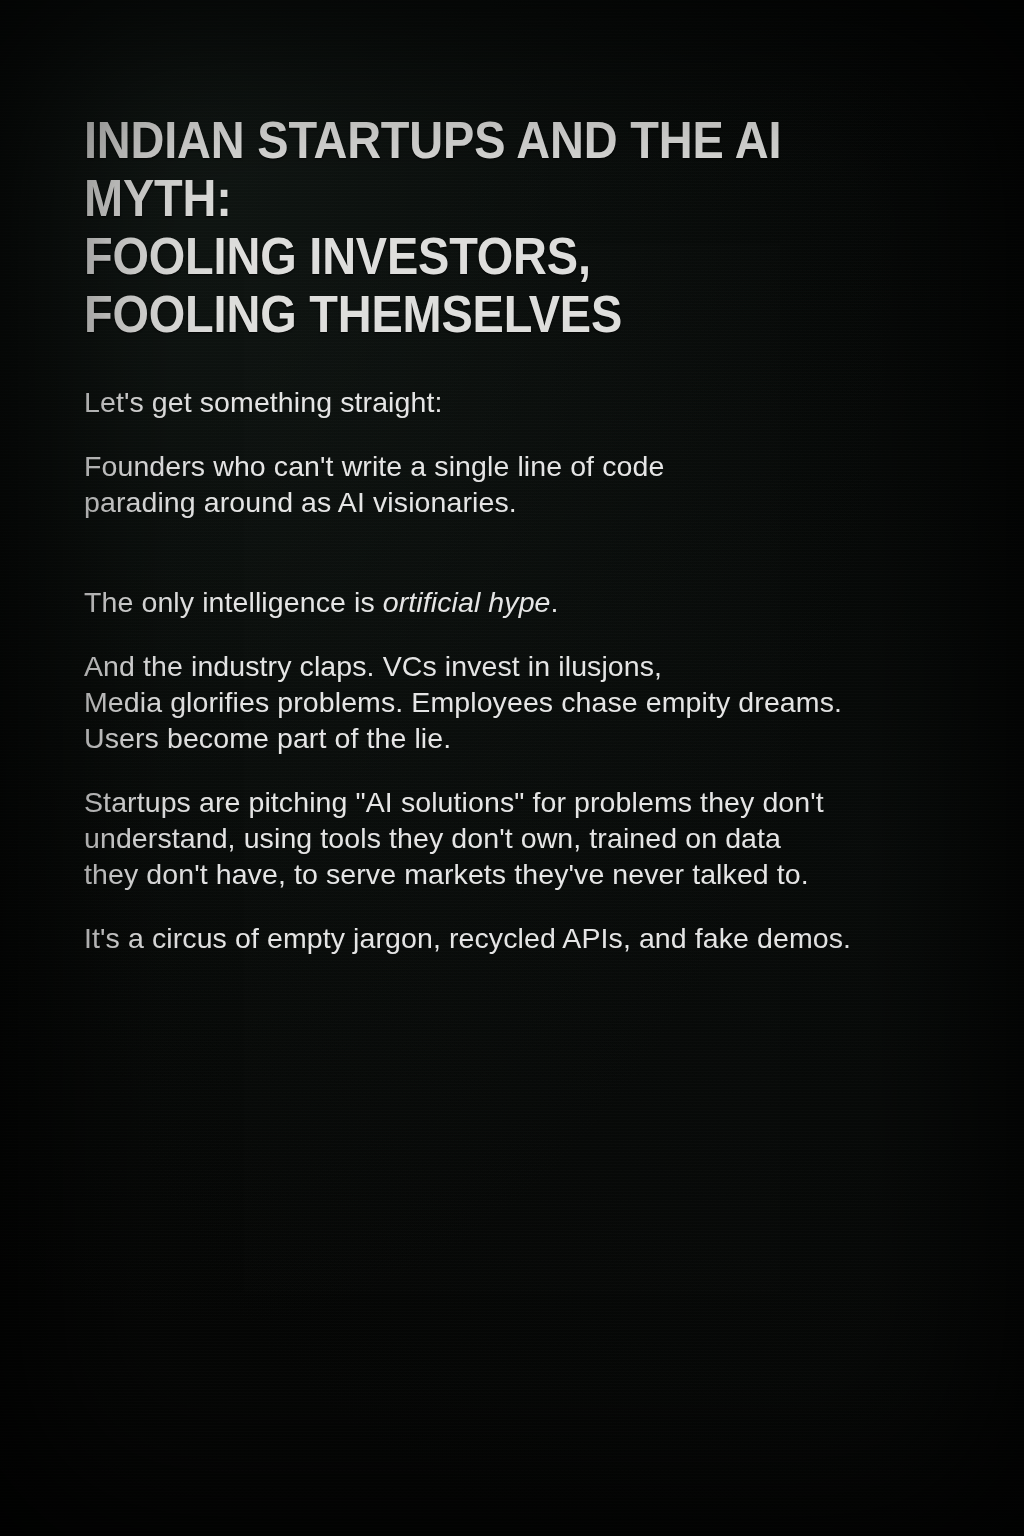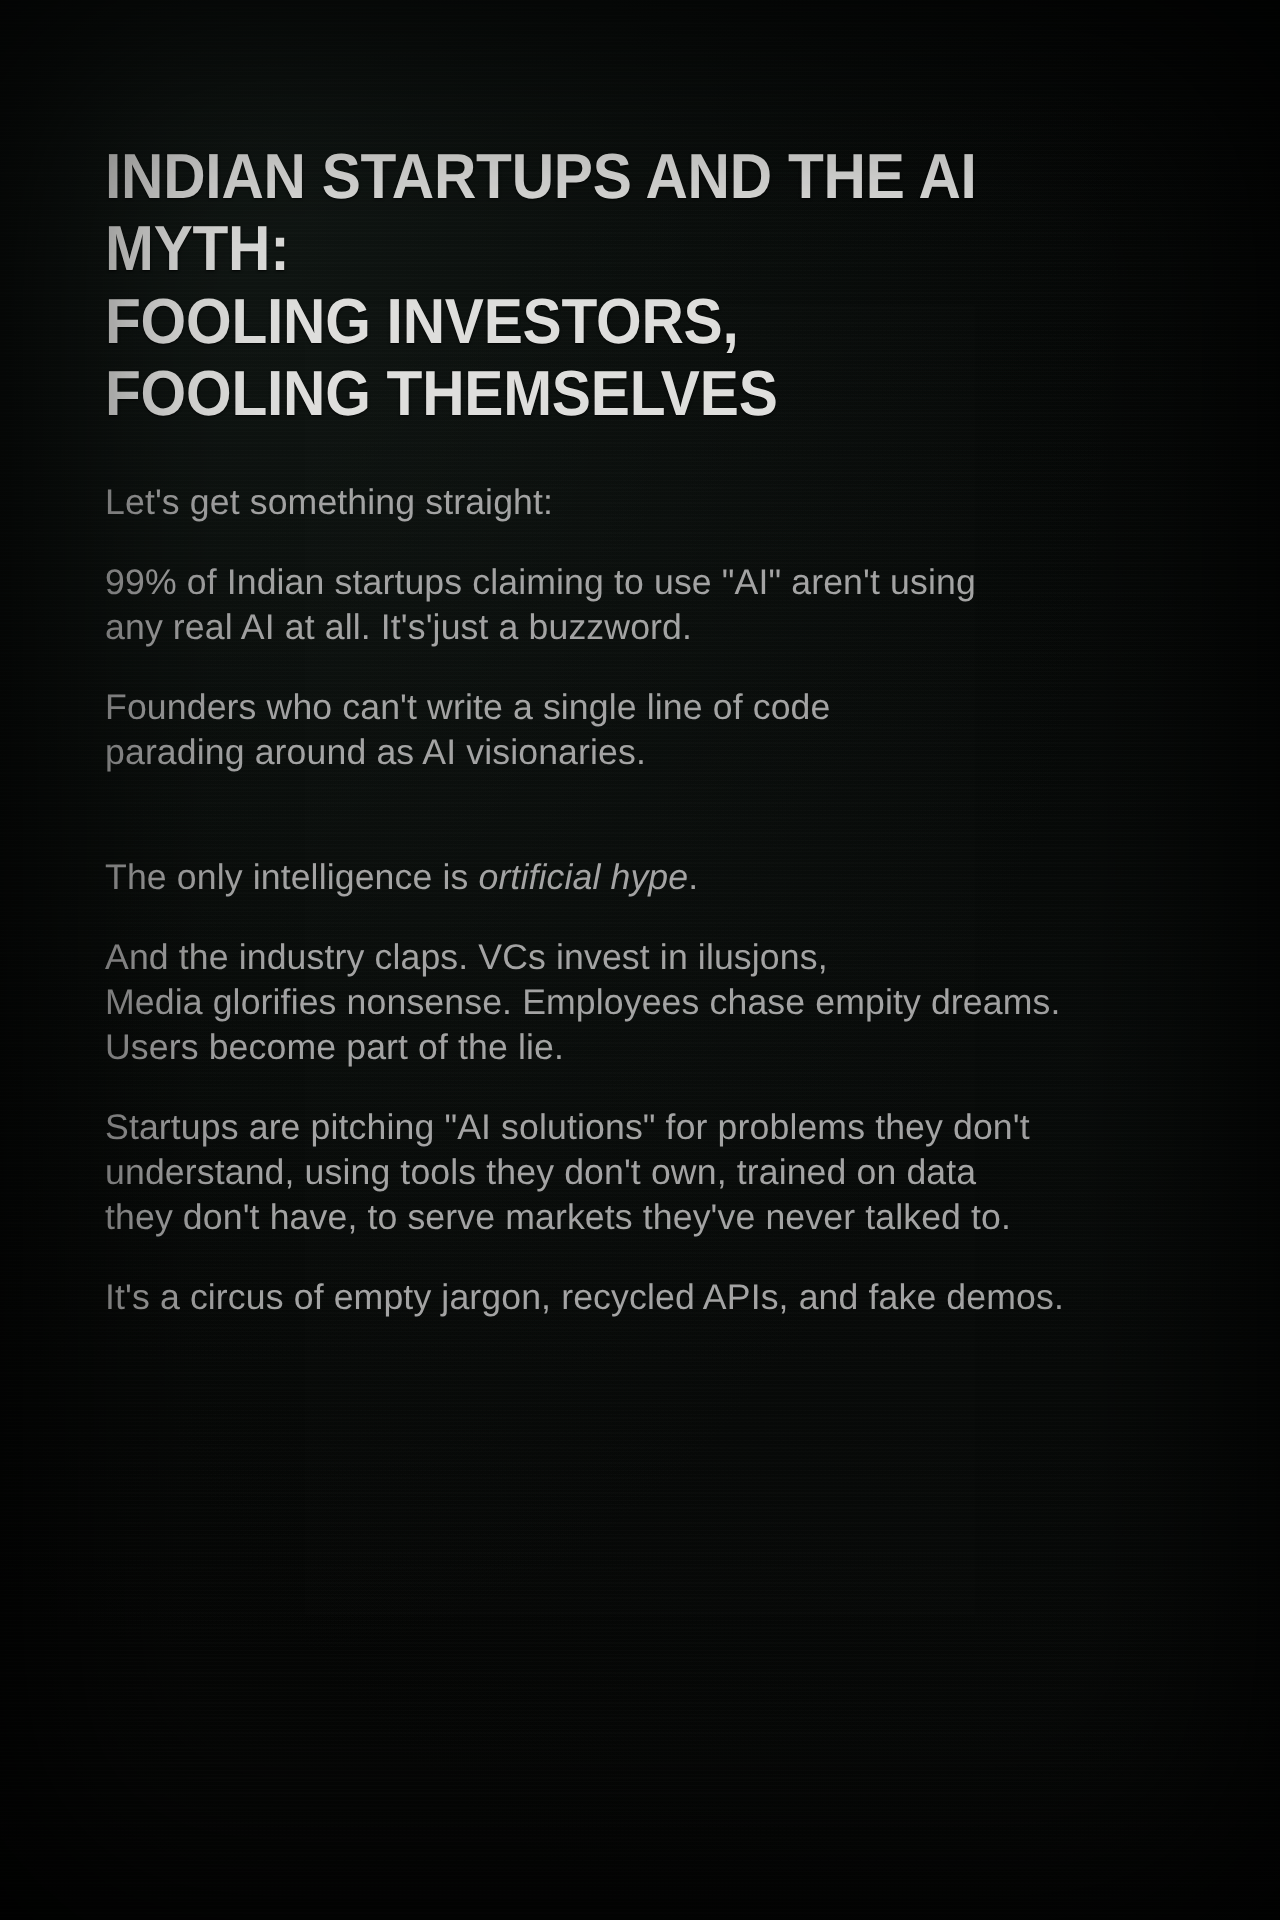--- a/index.html
+++ b/index.html
@@ -47,21 +47,21 @@
     transform-origin: left center;
     text-transform: uppercase;
     white-space: pre-line;
     text-shadow: 0 1px 2px rgba(0,0,0,0.8);
   }
   .body {
     margin-top: 40px;
   }
   p.para {
     margin: 0 0 28px 0;
-    color: #a3a3a3;
+    color: #e5e5e5;
     font-size: 28.5px;
     line-height: 36px;
     font-weight: 400;
     white-space: pre-line;
     letter-spacing: 0.1px;
   }
   p.para em {
     font-style: italic;
   }
   .vignette {
@@ -80,35 +80,33 @@
   <div class="content">
 
     <h1 class="headline">INDIAN STARTUPS AND THE AI MYTH:
 FOOLING INVESTORS,
 FOOLING THEMSELVES</h1>
 
     <div class="body">
 
       <p class="para">Let's get something straight:</p>
 
-      <p class="para">99% of Indian startups claiming to use "AI" aren't using
-any real AI at all. It's'just a buzzword.</p>
 
 
 
       <p class="para">Founders who can't write a single line of code
 parading around as AI visionaries.</p>
 
 
       <p class="para">
         <span>The only intelligence is </span><em>ortificial hype</em><span>.</span>
       </p>
 
       <p class="para">And the industry claps. VCs invest in ilusjons,
-Media glorifies nonsense. Employees chase empity dreams.
+Media glorifies problems. Employees chase empity dreams.
 Users become part of the lie.</p>
 
 
       <p class="para">Startups are pitching "AI solutions" for problems they don't
 understand, using tools they don't own, trained on data
 they don't have, to serve markets they've never talked to.</p>
 
       <p class="para">It's a circus of empty jargon, recycled APIs, and fake demos.</p>
 
     </div>

